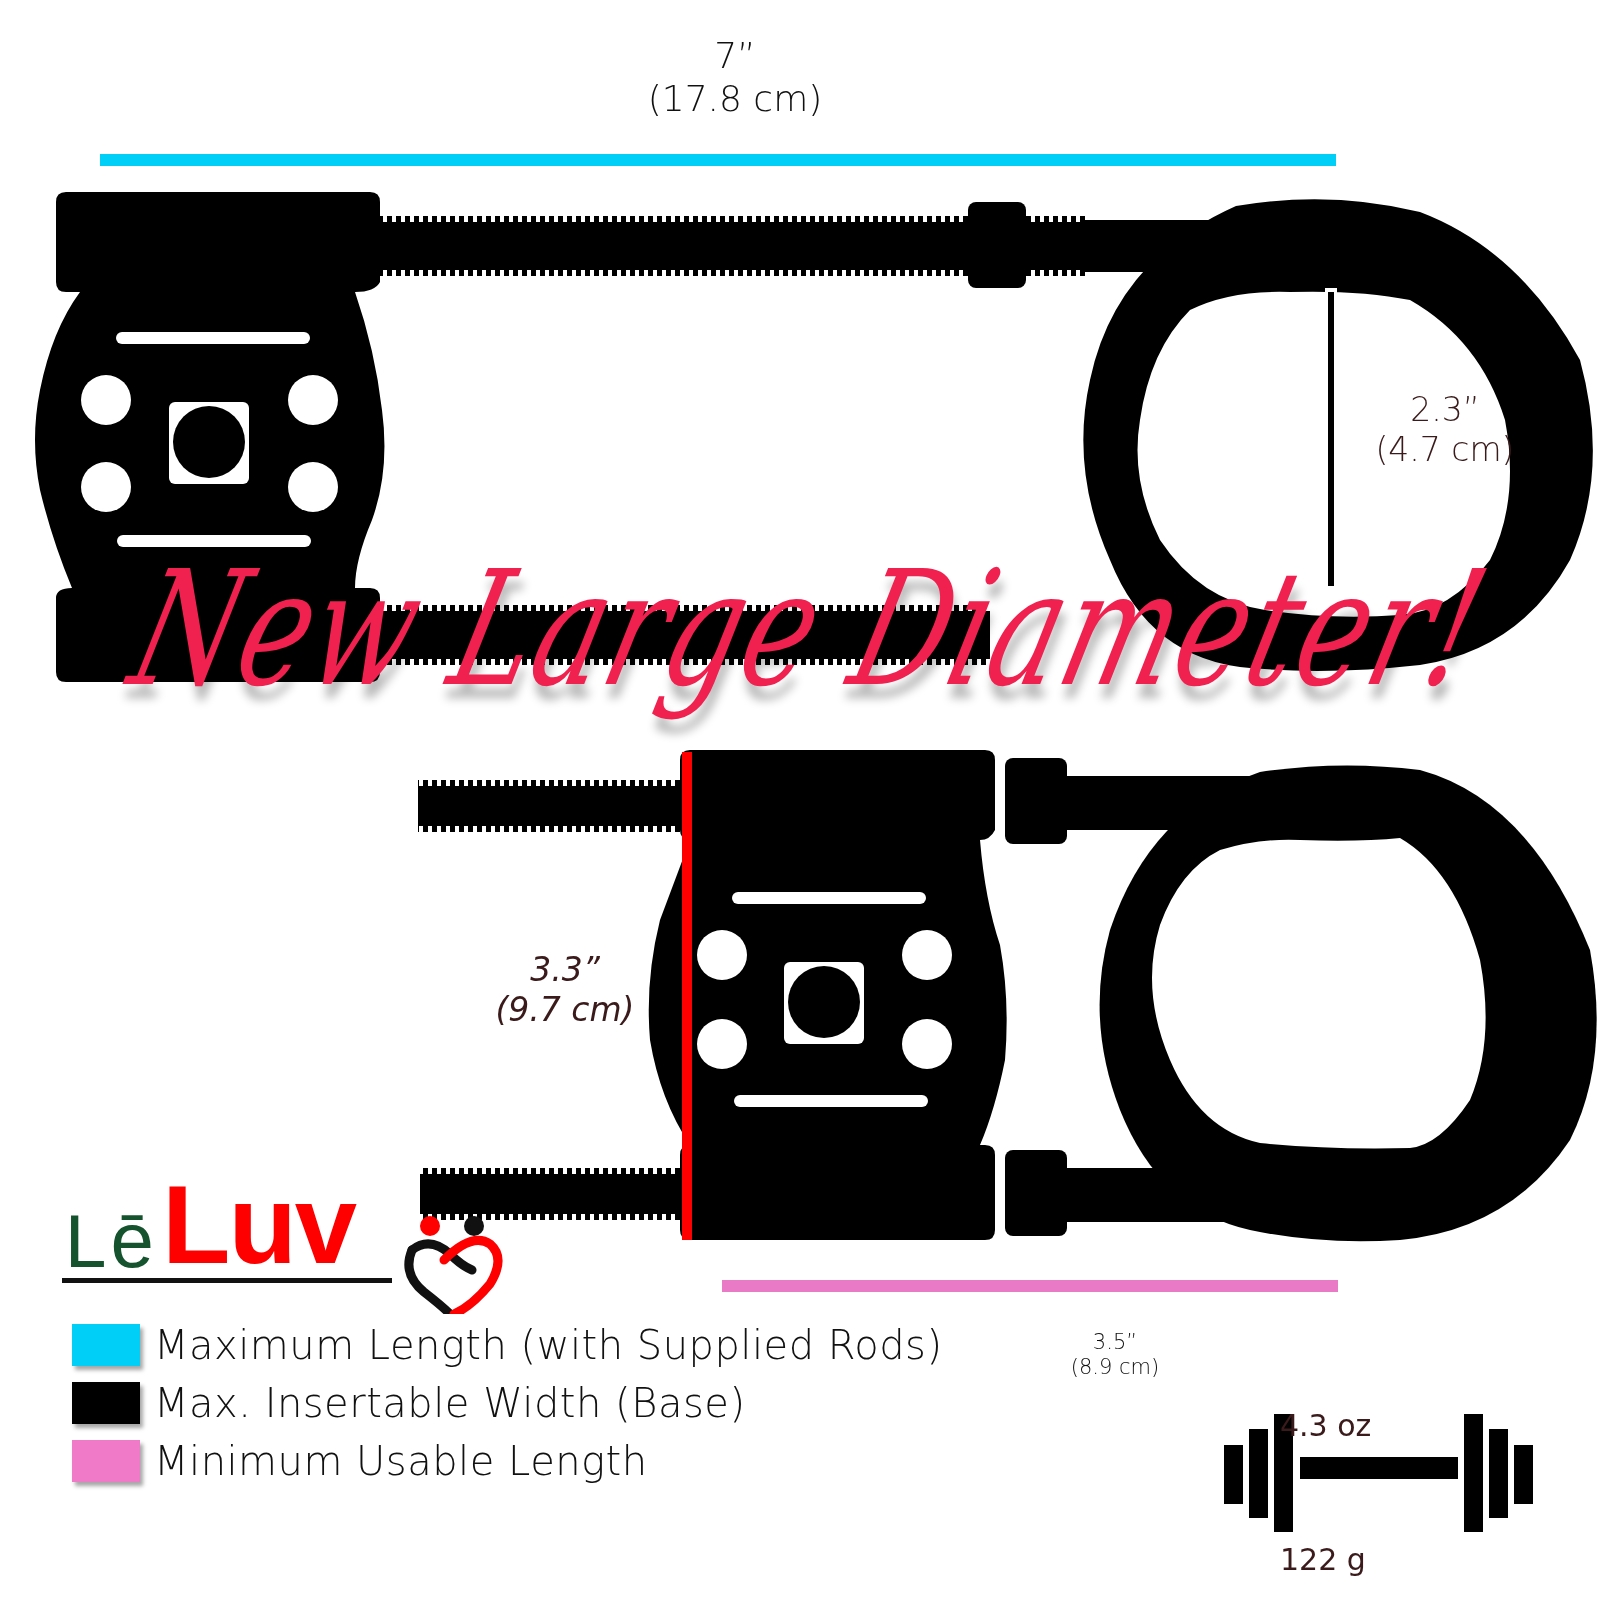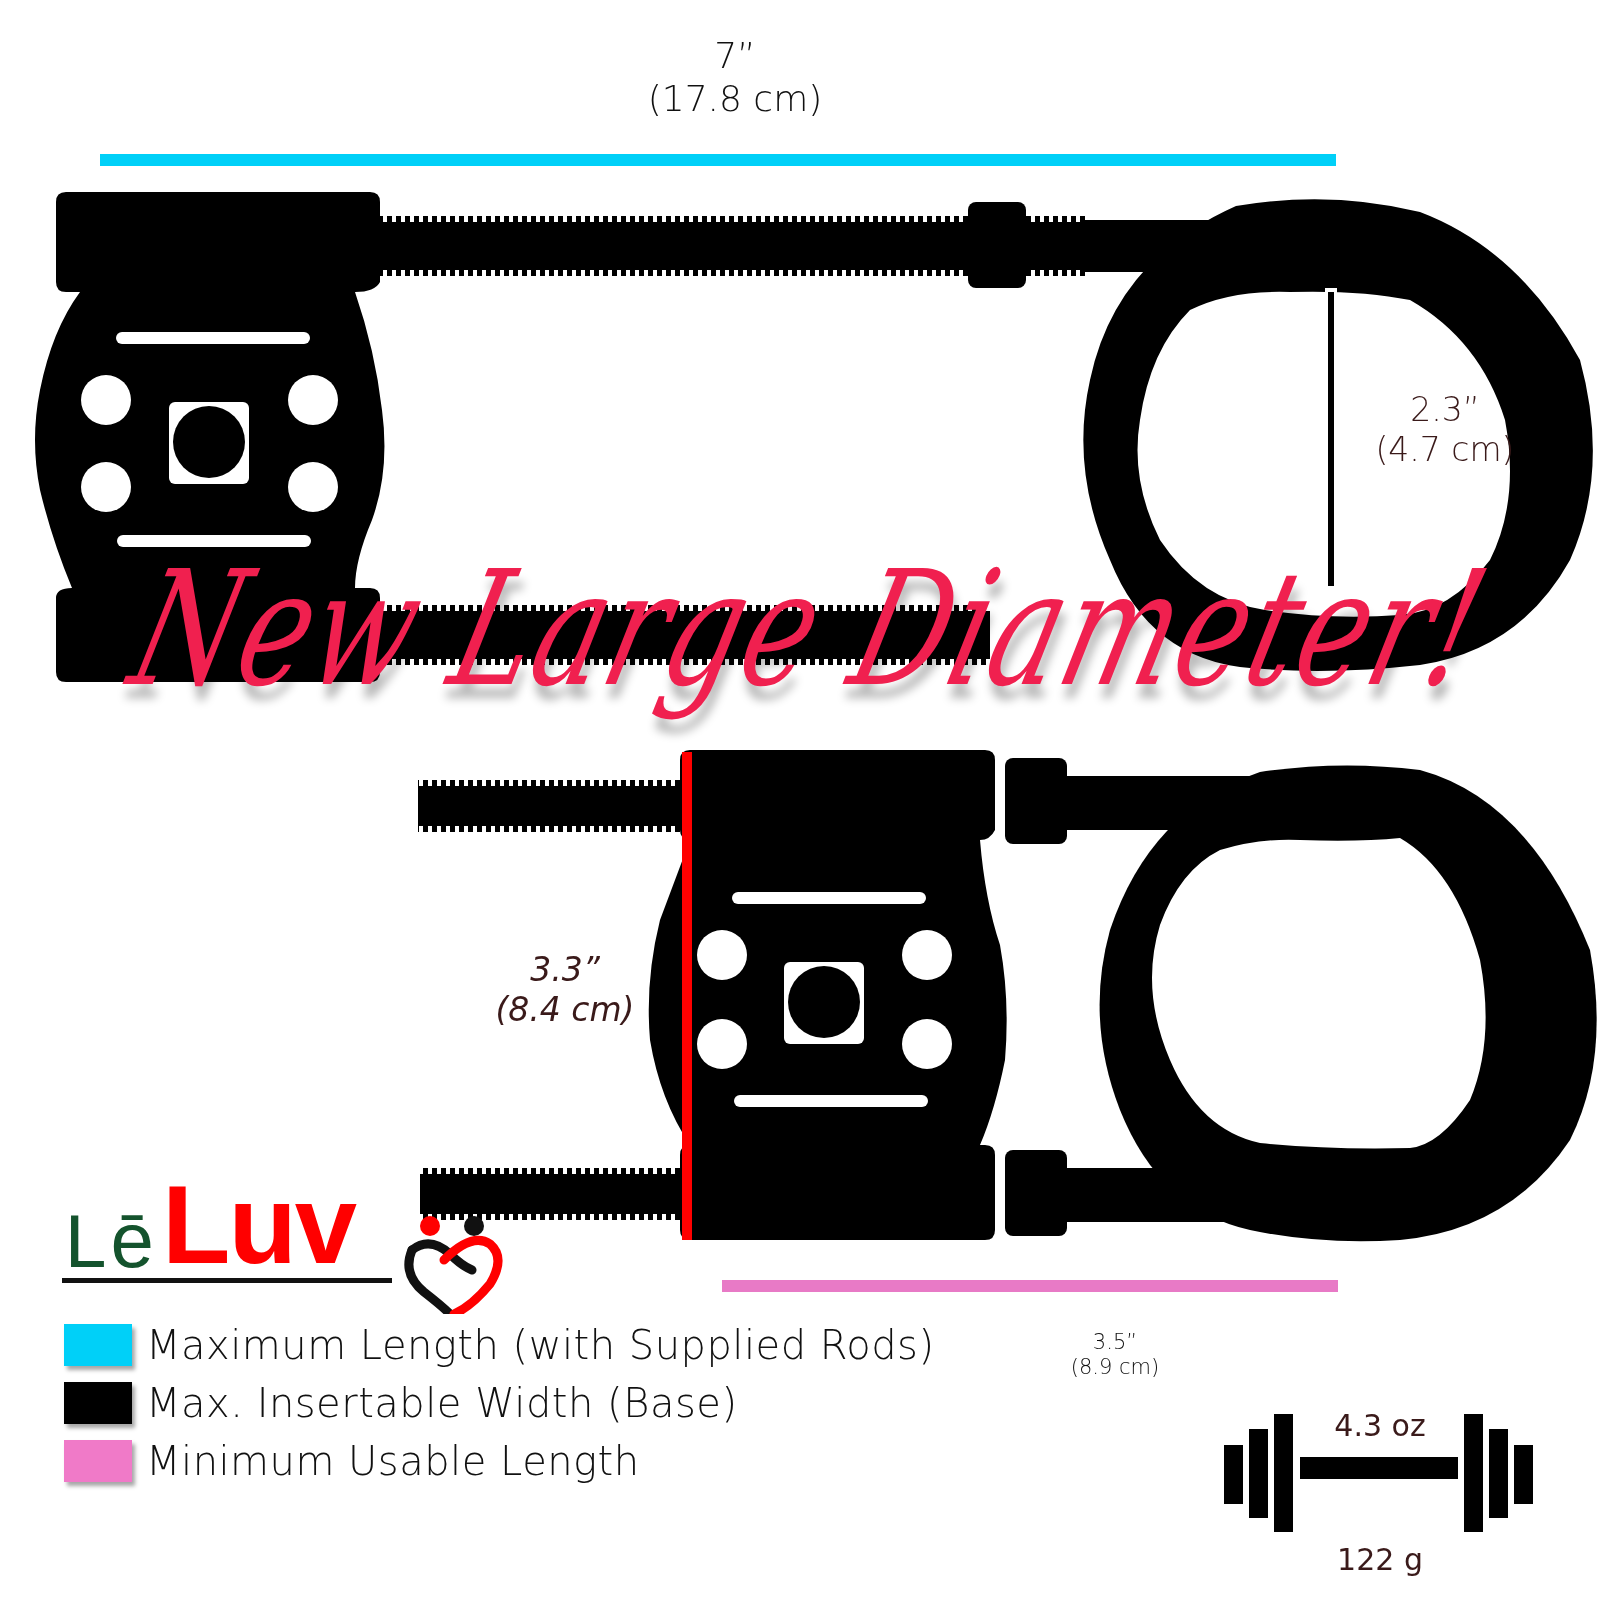--- a/index.html
+++ b/index.html
@@ -6,28 +6,28 @@
   body { width:1600px; height:1600px; position:relative; overflow:hidden; font-family:"DejaVu Sans", sans-serif; }
   .abs { position:absolute; }
   .dim-label { position:absolute; text-align:center; font-family:"DejaVu Sans", sans-serif; font-weight:300; line-height:1.2; }
   .dim-label .l1, .dim-label .l2 { display:block; }
   .bar { position:absolute; }
   svg { position:absolute; left:0; top:0; }
   .headline { position:absolute; left:60px; top:560px; width:1500px; text-align:center;
               font-family:"DejaVu Serif", serif; font-style:italic; font-size:118px; letter-spacing:2px;
               color:#f0204f; text-shadow: 6px 10px 8px rgba(0,0,0,0.28); transform:skewX(-14deg) scaleY(1.35); transform-origin:center; white-space:nowrap; }
   .legend { position:absolute; left:64px; top:1316px; }
-  .legend-row { display:flex; align-items:center; height:58px; }
+  .legend-row { display:flex; align-items:center; height:58px;margin-left:8px; }
   .swatch { width:68px; height:42px; margin-right:14px; box-shadow: 3px 4px 4px rgba(0,0,0,0.35); }
   .legend-text { font-family:"DejaVu Sans", sans-serif; font-size:40px; font-weight:300; color:#111; letter-spacing:0.5px; }
   .logo { position:absolute; left:62px; top:1158px; width:420px; height:150px; }
   .logo-le { position:absolute; left:0; top:44px; font-size:78px; color:#14532d; font-family:Liberation Mono, monospace; font-weight:300;text-align:right; }
   .logo-luv { position:absolute; left:100px; top:2px; font-size:112px; color:#ff0000; font-family:Liberation Sans, sans-serif; font-weight:bold; letter-spacing:-2px; }
   .logo-underline { position:absolute; left:0; top:120px; width:330px; height:5px; background:#111; }
-  .weight-label { position:absolute; font-family:"DejaVu Sans", sans-serif; font-size:30px; color:#3a1a1a; text-align:center; width:200px; }
+  .weight-label { position:absolute; font-family:"DejaVu Sans", sans-serif; font-size:30px; color:#3a1a1a; text-align:left; width:200px; }
 </style>
 </head>
 <body>
 
 <div class="dim-label" style="left:615px; top:34px; width:240px; font-size:36px; color:#111;">
   <span class="l1">7”</span>
   <span class="l2">(17.8 cm)</span>
 </div>
 <div class="bar" style="left:100px; top:154px; width:1236px; height:12px; background:#00d0f8;"></div>
 
@@ -119,21 +119,21 @@
 
 <div class="bar" style="left:682px; top:752px; width:10px; height:488px; background:#ff0000;"></div>
 
 <div class="dim-label" style="left:1360px; top:390px; width:170px; font-size:33px; color:#3a1a1a;">
   <span class="l1">2.3”</span>
   <span class="l2">(4.7 cm)</span>
 </div>
 
 <div class="dim-label" style="left:480px; top:950px; width:170px; font-size:33px; color:#3a1a1a;font-style:italic;">
   <span class="l1">3.3”</span>
-  <span class="l2">(8.4 cm)</span>
+  <span class="l2">(9.7 cm)</span>
 </div>
 
 <div class="bar" style="left:722px; top:1280px; width:616px; height:12px; background:#e87ac6;"></div>
 <div class="dim-label" style="left:1020px; top:1330px; width:190px; font-size:21px; color:#111;">
   <span class="l1">3.5”</span>
   <span class="l2">(8.9 cm)</span>
 </div>
 
 <div class="headline">New Large Diameter!</div>
 

